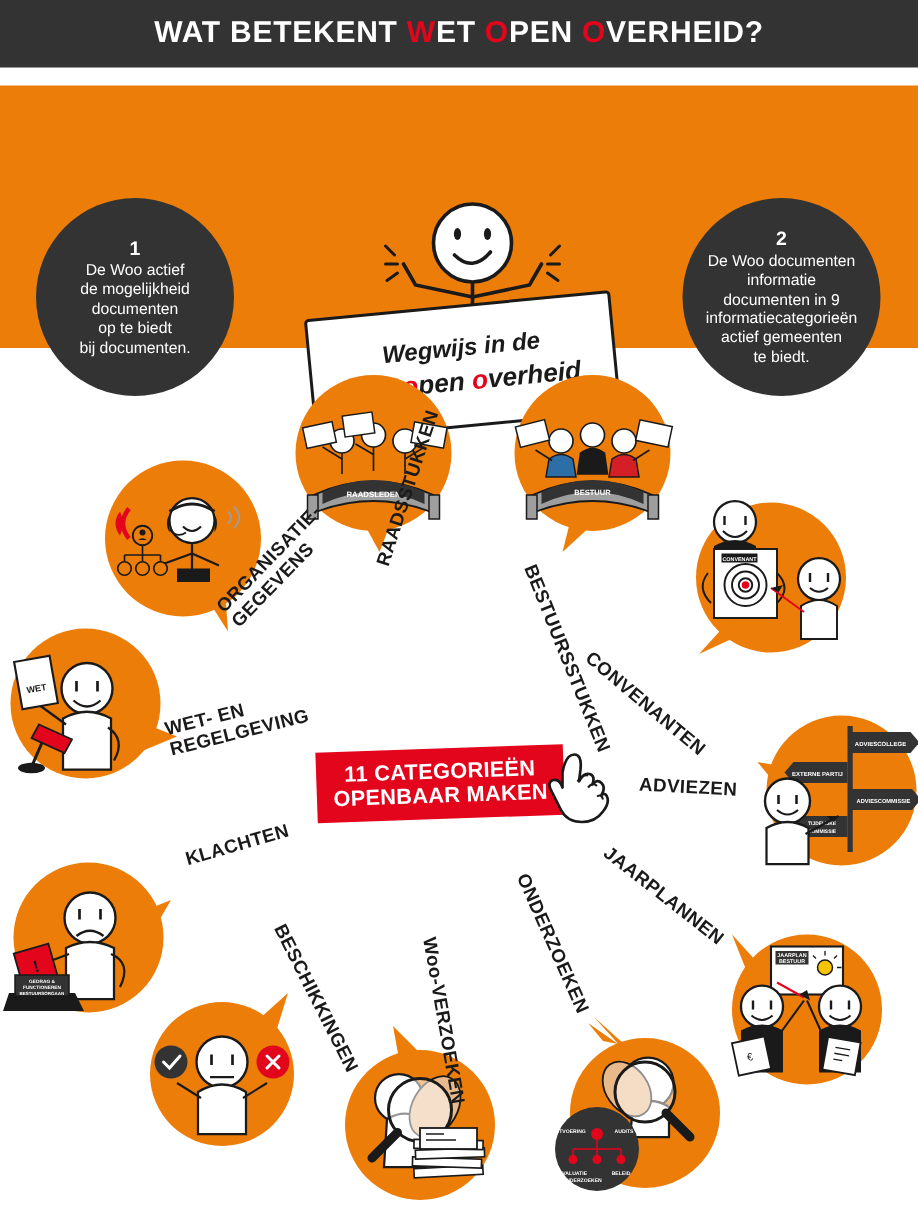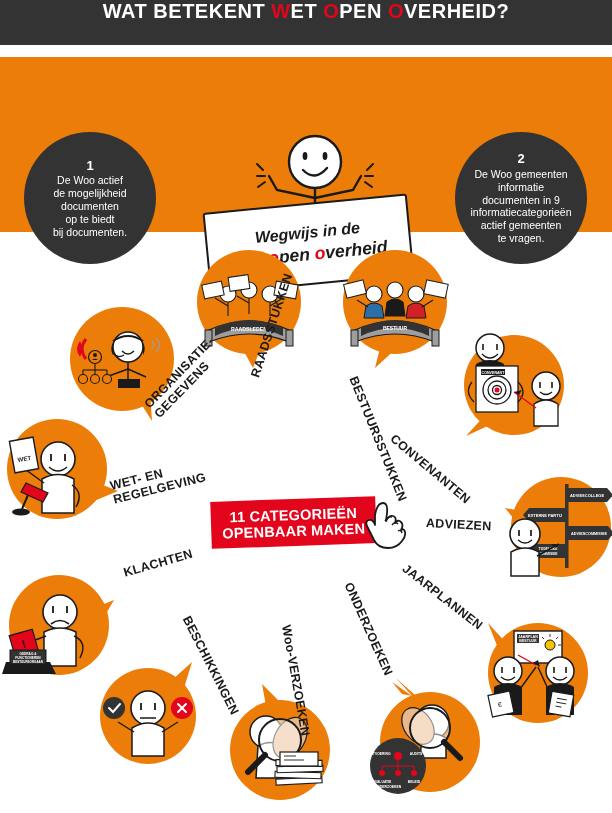--- a/index.html
+++ b/index.html
@@ -5,21 +5,21 @@
   * { margin:0; padding:0; box-sizing:border-box; }
   body {
     width:612px; height:813px; position:relative; overflow:hidden;
     background:#ffffff;
     font-family:"Liberation Sans", sans-serif;
   }
 
   
   .header {
     position:absolute; left:0; top:0; width:612px; height:45px;
-    background:#333334; display:flex; justify-content:center;
+    background:#333334; display:flex; align-items:center; justify-content:center;
   }
   .header-title {
     color:#ffffff; font-size:20px; font-weight:bold; letter-spacing:.5px;
     white-space:nowrap;
   }
   .header-title .hl { color:#e3051b; }
 
   
   .band {
     position:absolute; left:0; top:57px; width:612px; height:175px;
@@ -90,26 +90,26 @@
     <span class="num">1</span>
     <span class="step-line">De Woo actief</span>
     <span class="step-line">de mogelijkheid</span>
     <span class="step-line">documenten</span>
     <span class="step-line">op te biedt</span>
     <span class="step-line">bij documenten.</span>
   </div>
 
   <div class="step-circle step-2">
     <span class="num">2</span>
-    <span class="step-line">De Woo gemeenten</span>
+    <span class="step-line">De Woo documenten</span>
     <span class="step-line">informatie</span>
     <span class="step-line">documenten in 9</span>
     <span class="step-line">informatiecategorieën</span>
     <span class="step-line">actief gemeenten</span>
-    <span class="step-line">te vragen.</span>
+    <span class="step-line">te biedt.</span>
   </div>
 
   <div class="mascot">
     <svg width="120" height="115" viewBox="0 0 120 115">
       <circle cx="60" cy="30" r="26" fill="#fff" stroke="#1a1a1a" stroke-width="2.4"></circle>
       <ellipse cx="50" cy="24" rx="2.4" ry="4" fill="#1a1a1a"></ellipse>
       <ellipse cx="70" cy="24" rx="2.4" ry="4" fill="#1a1a1a"></ellipse>
       <path d="M48 38 Q60 50 72 36" fill="none" stroke="#1a1a1a" stroke-width="2.4" stroke-linecap="round"></path>
       <path d="M60 56 L60 96" stroke="#1a1a1a" stroke-width="2.4" fill="none"></path>
       <path d="M60 66 L22 58 L14 44" fill="none" stroke="#1a1a1a" stroke-width="2.4" stroke-linecap="round"></path>

